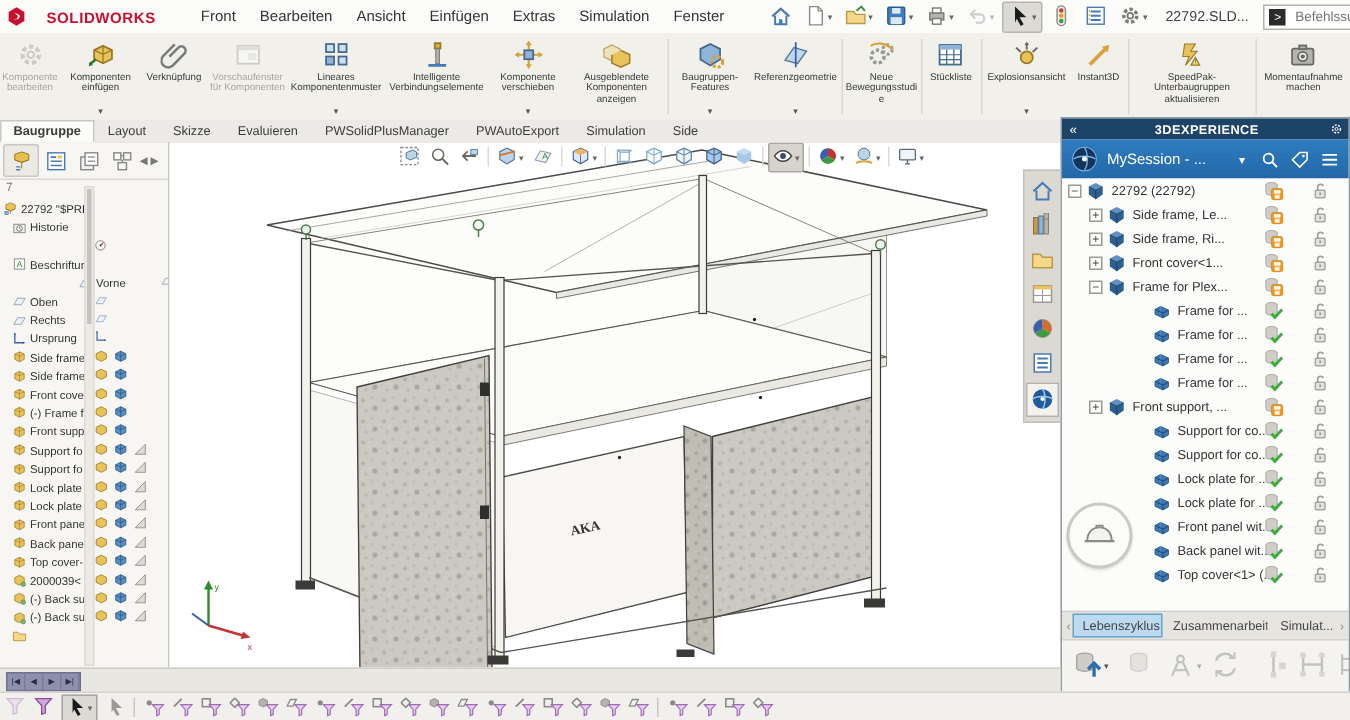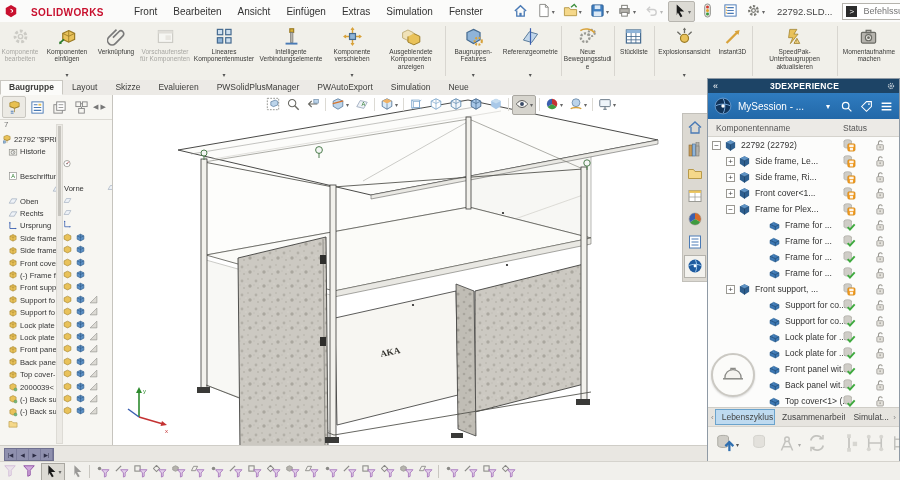--- a/index.html
+++ b/index.html
@@ -413,21 +413,21 @@
     </div>
 
   <div class="cmdtabs" id="cmdtabs">
       <span class="ctab active">Baugruppe</span>
       <span class="ctab">Layout</span>
       <span class="ctab">Skizze</span>
       <span class="ctab">Evaluieren</span>
       <span class="ctab">PWSolidPlusManager</span>
       <span class="ctab">PWAutoExport</span>
       <span class="ctab">Simulation</span>
-      <span class="ctab">Neue</span>
+      <span class="ctab">Side</span>
     </div>
 
   <div class="lpanel">
     <div class="ltabs">
       <span class="ltab active">
         <svg viewBox="0 0 16 16">
             <path d="M3 3l5-1.6L13 3v4L8 8.8 3 7z" fill="#e8c050" stroke="#9a7a24" stroke-width=".7"></path>
             <path d="M8 8.8V13M3 7l5 1.8L13 7" fill="none" stroke="#9a7a24" stroke-width=".7"></path>
             <path d="M4 12h3M4 14h3" stroke="#4a7ab5" stroke-width="1"></path>
           </svg>
@@ -1143,24 +1143,20 @@
           <path d="M10 10l4 4" stroke="#fff" stroke-width="1.5"></path>
       </svg>
       <svg class="wic" viewBox="0 0 16 16">
         <path d="M2 8l6-6h6v6l-6 6z" fill="none" stroke="#fff" stroke-width="1.3"></path>
           <circle cx="11" cy="5" r="1.1" fill="#fff"></circle>
       </svg>
       <svg class="wic" viewBox="0 0 16 16">
         <path d="M2 4h12M2 8h12M2 12h12" stroke="#fff" stroke-width="1.6"></path>
       </svg>
     </div>
-    <div class="rp-header">
-      <span class="hn">Komponentenname</span>
-      <span class="hs">Status</span>
-    </div>
     <div class="rp-rows" id="rprows">
       <div class="helmet">
         <svg viewBox="0 0 24 24">
           <path d="M4.5 15c0-5 3.3-8 7.5-8s7.5 3 7.5 8" fill="#f4f3ef" stroke="#8a8a86" stroke-width="1.2"></path>
           <path d="M2.8 15.5h18.4" stroke="#8a8a86" stroke-width="1.4"></path>
           <path d="M10 7.6V5.9h4v1.7" fill="none" stroke="#8a8a86" stroke-width="1"></path>
         </svg>
       </div>
     <div class="rrow" style="padding-left: 4px;">
           <span class="toggle">−</span>

